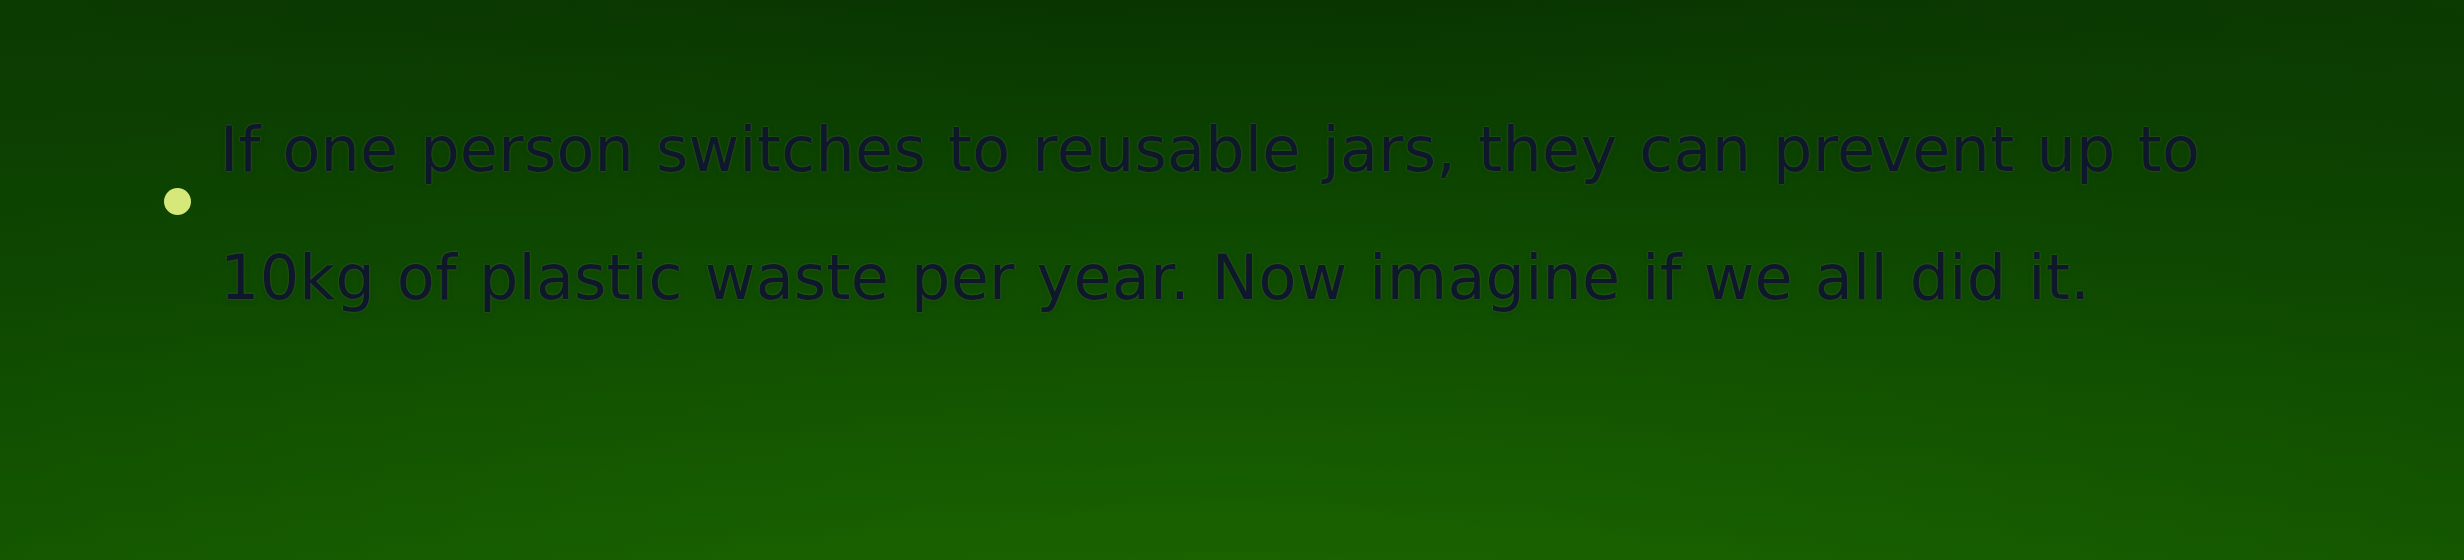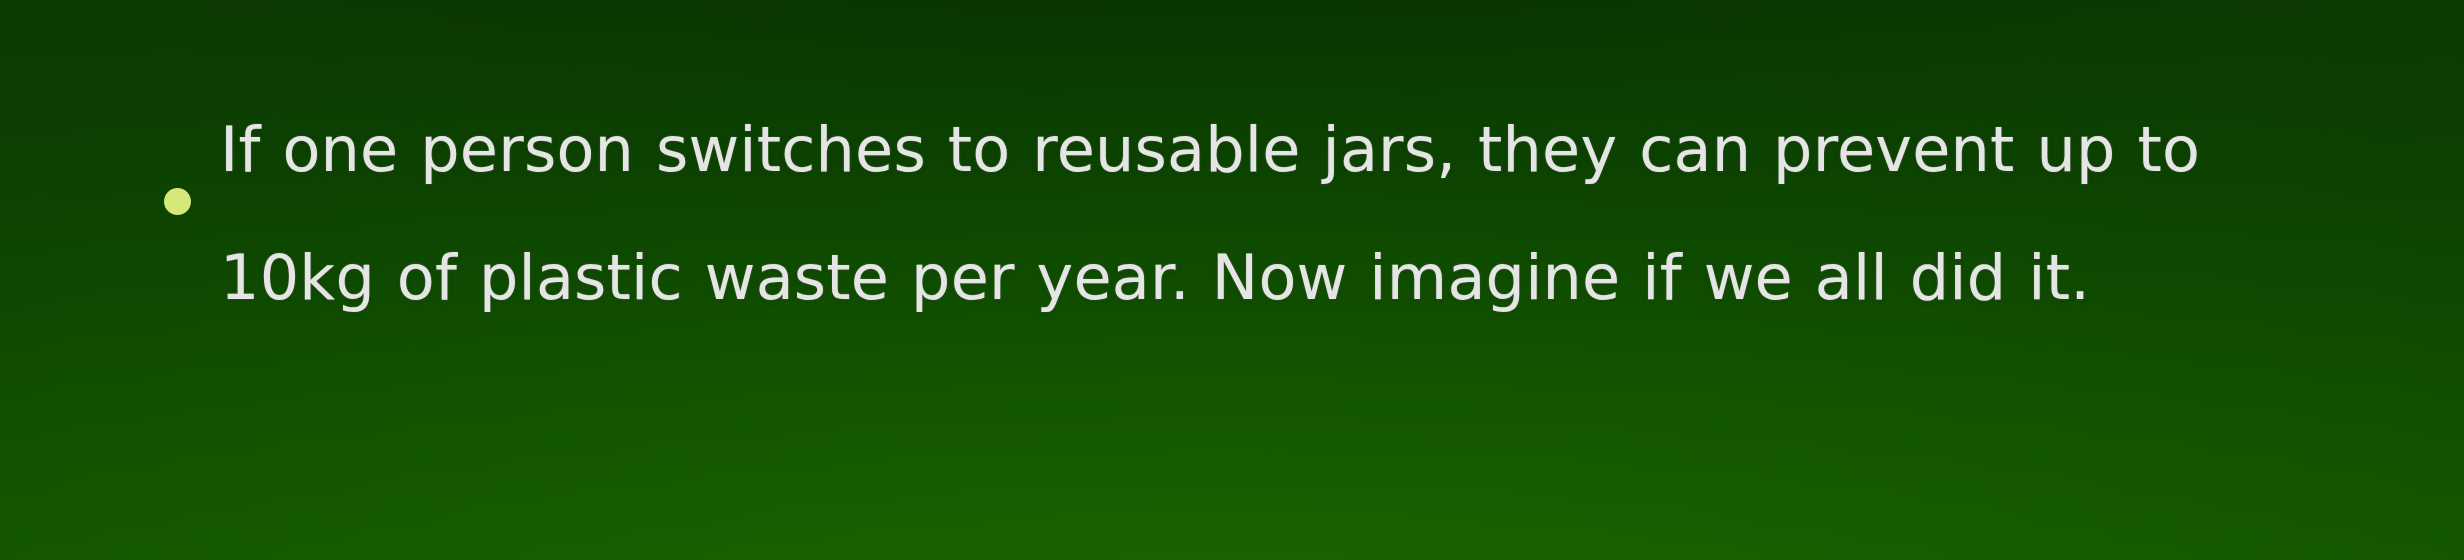--- a/index.html
+++ b/index.html
@@ -72,21 +72,21 @@
     left: 14px;
     top: 102px;
     width: 27px;
     height: 27px;
     border-radius: 50%;
     background: #d7e87b;
   }
 
   .bullet-text {
     margin: 0;
-    color: #e5e5e5;
+    color: #0f172a;
     font-size: 62px;
     line-height: 128px;
     font-weight: 400;
     letter-spacing: 0.2px;
     word-spacing: 2px;
     white-space: pre-line;
     text-shadow:
       0 2px 5px rgba(20, 60, 4, 0.45),
       0 0 2px rgba(255, 255, 255, 0.25);
   }

